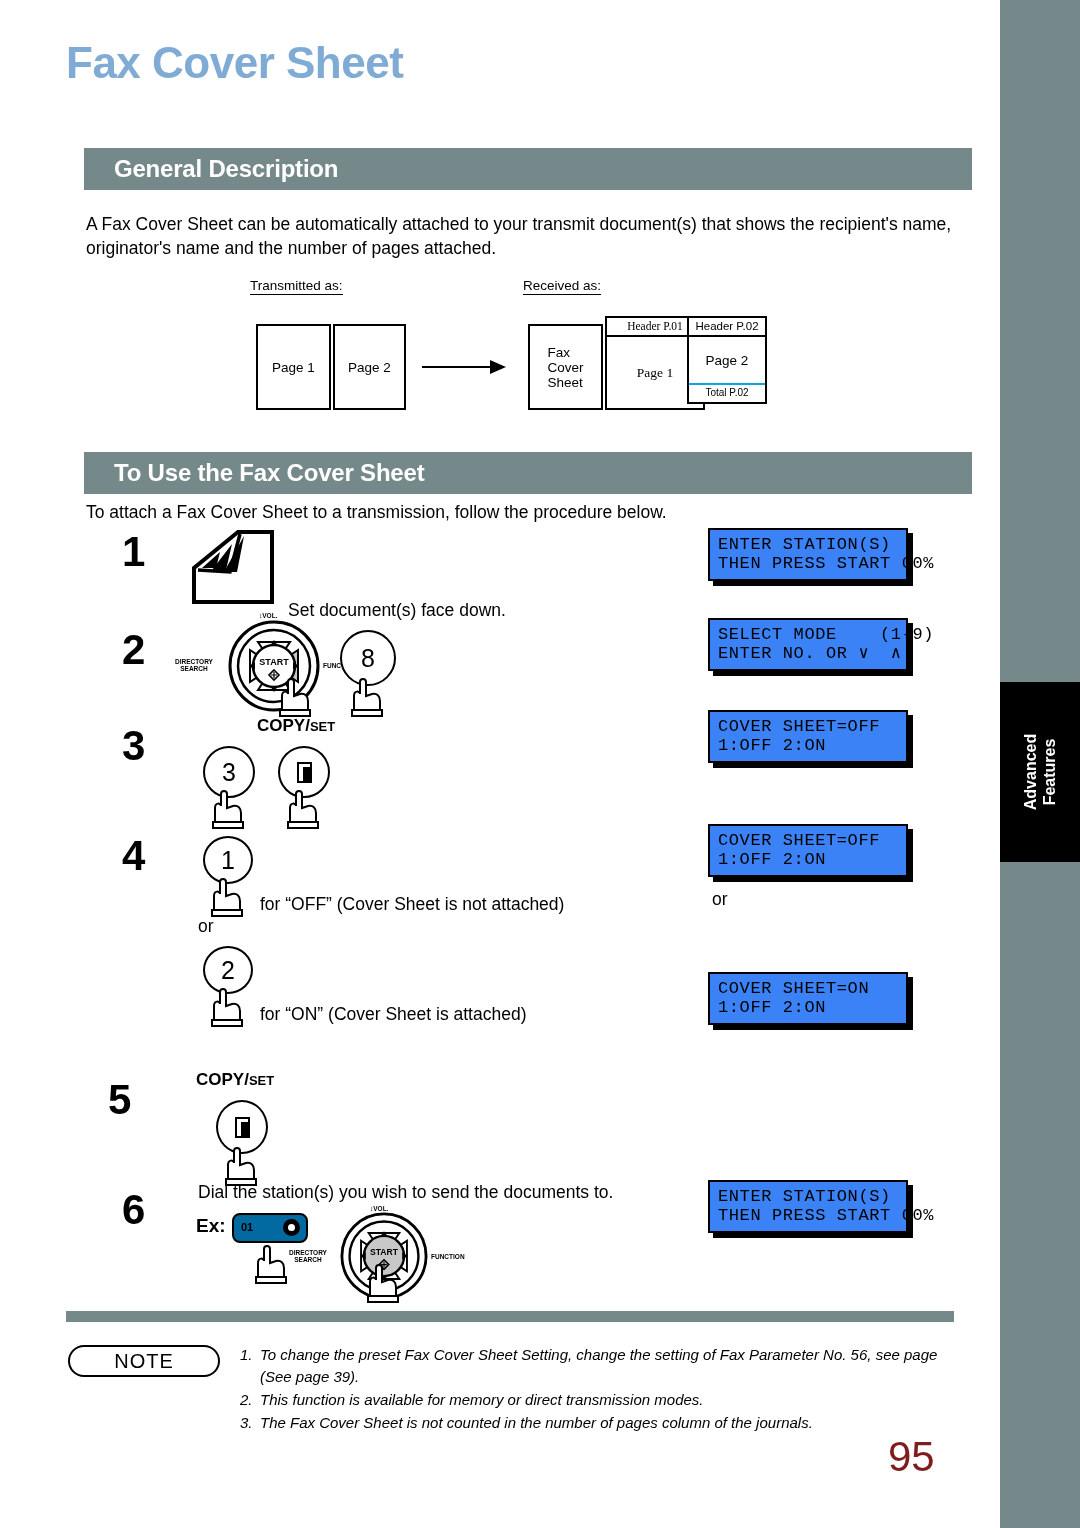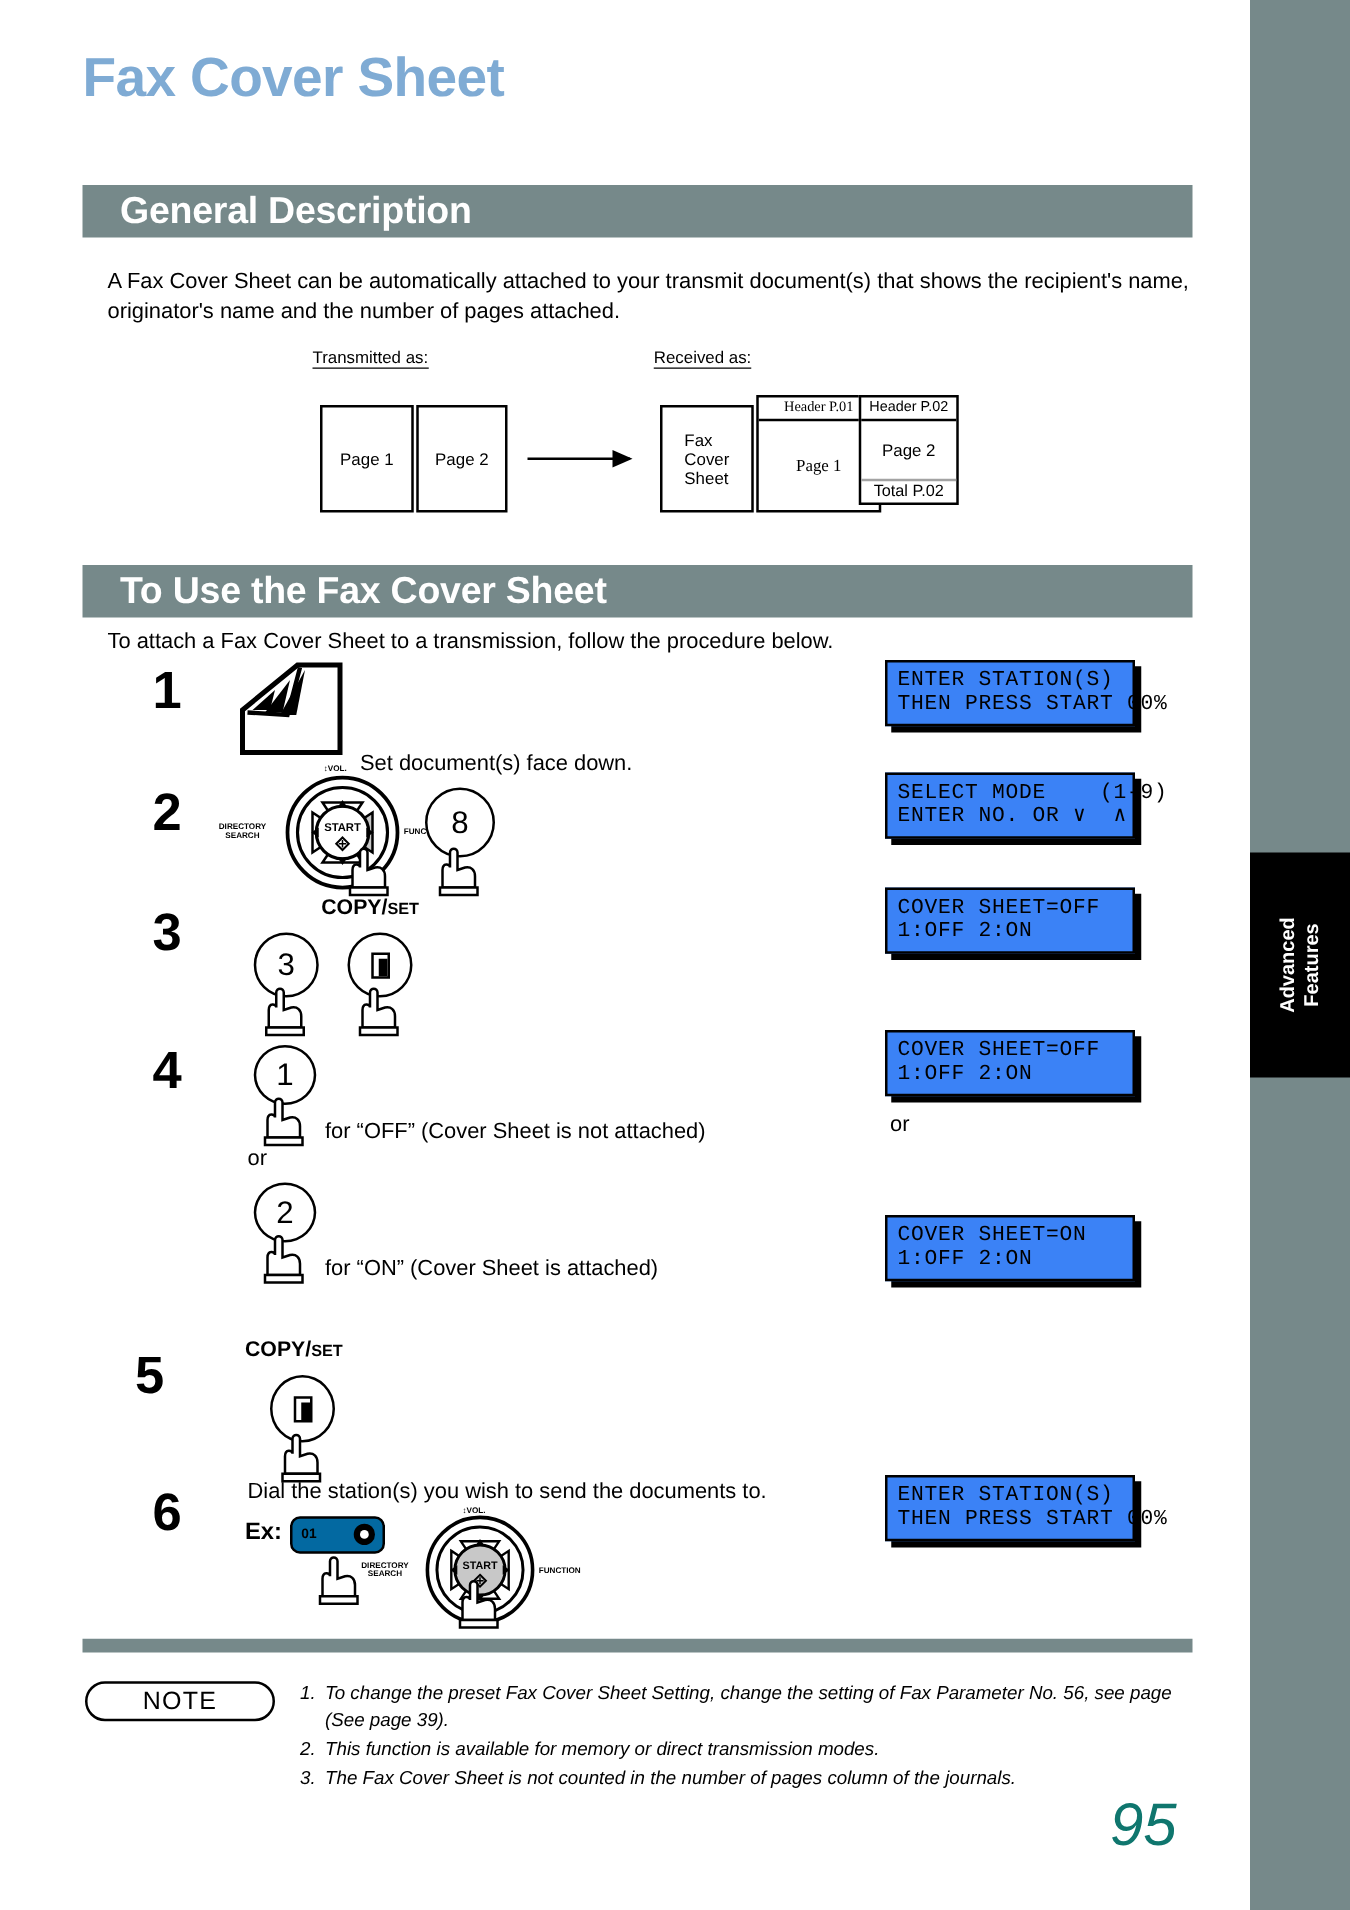--- a/index.html
+++ b/index.html
@@ -35,27 +35,28 @@
     font-weight: bold;
     color: #7fabd4;
     letter-spacing: -0.5px;
   }
 
   
   .sec-bar {
     position: absolute;
     background: #76898a;
     color: #ffffff;
-    font-size: 30px;
+    font-size: 24px;
     font-weight: bold;
     display: flex;
     align-items: center;
     padding-left: 30px;
     box-sizing: border-box;
     letter-spacing: -0.2px;
+    margin-left: 18px;
   }
   #bar-general { left: 66px; top: 148px; width: 888px; height: 42px; }
   #bar-touse   { left: 66px; top: 452px; width: 888px; height: 42px; }
 
   
   .para {
     position: absolute;
     font-size: 17.5px;
     line-height: 24px;
     color: #000;
@@ -125,22 +126,22 @@
     white-space: nowrap;
   }
   .pg-mid {
     flex: 1;
     display: flex;
     align-items: center;
     justify-content: center;
     font-size: 13.5px;
   }
   .tot-strip {
-    border-top: 2px solid #a3a3a3;
-    font-size: 13px;
+    border-top: 2px solid #0ea5e9;
+    font-size: 10px;
     text-align: center;
     line-height: 16px;
     height: 17px;
     white-space: nowrap;
   }
 
   
   .stepnum {
     position: absolute;
     font-size: 42px;
@@ -322,23 +323,22 @@
     margin-bottom: 1px;
   }
   .note-item .n-idx { width: 20px; flex: none; }
   .note-item .n-txt { flex: 1; }
 
   
   .pagenum {
     position: absolute;
     left: 888px;
     top: 1433px;
-    font-size: 48px;
-    color: #0f766e;
-    font-style: italic;
+    font-size: 42px;
+    color: #7f1d1d;
   }
 </style>
 </head>
 <body>
 
 <div class="right-gray"></div>
 
 <div class="page-title">Fax Cover Sheet</div>
 
 <div class="sec-bar" id="bar-general">General Description</div>

